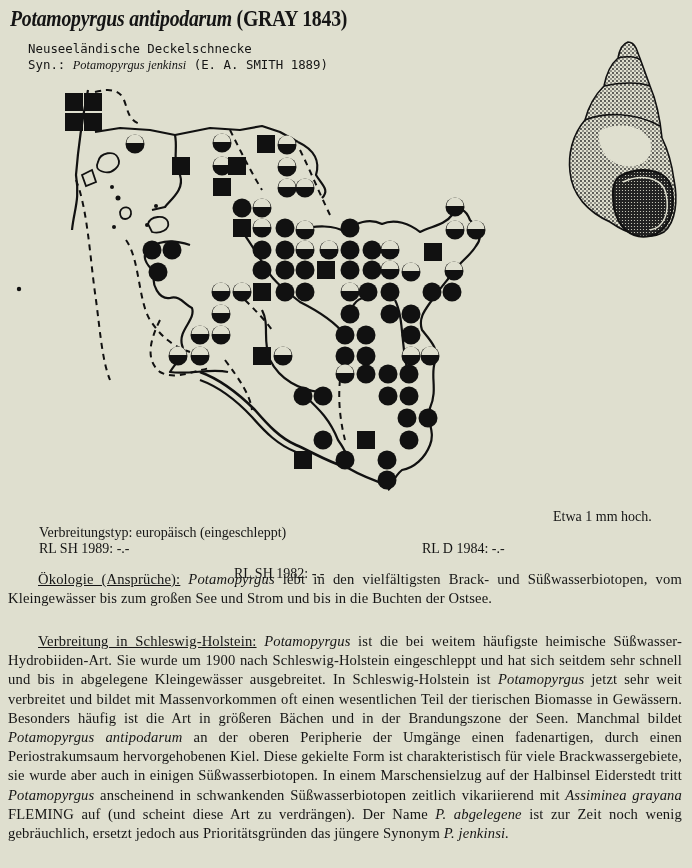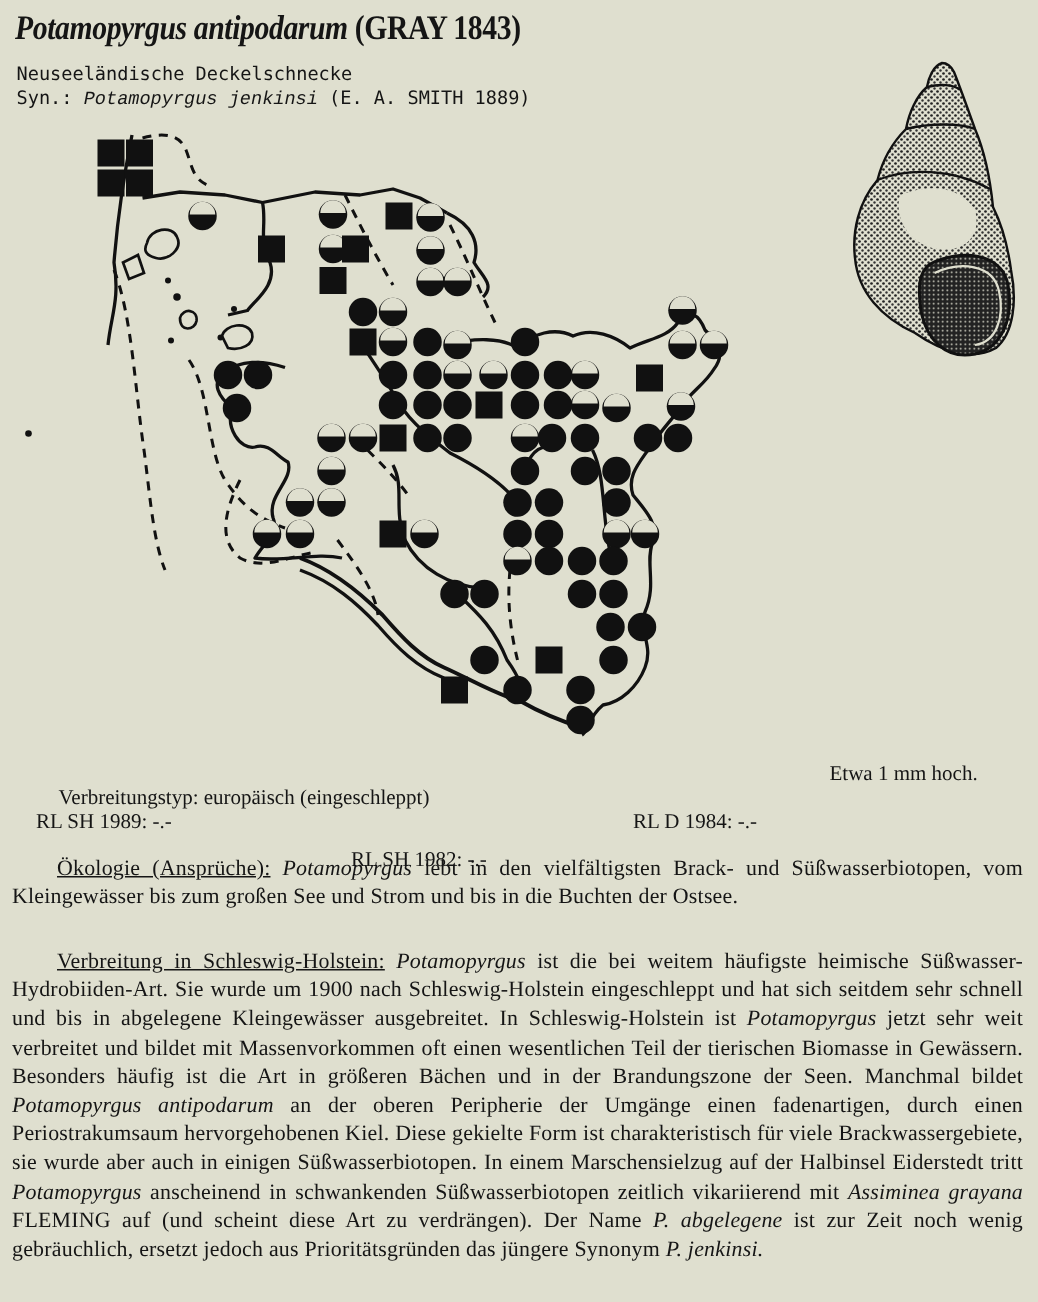--- a/index.html
+++ b/index.html
@@ -7,24 +7,24 @@
     width:692px; height:868px; background:#dfdfcf; position:relative; overflow:hidden;
     color:#151515; font-family:"DejaVu Serif", serif;
   }
   .abs { position:absolute; }
   .title {
     left:10px; top:6px; font-family:"Liberation Serif", serif; font-size:23px;
     font-weight:bold; letter-spacing:-0.3px; transform:scaleX(0.86); transform-origin:left top;
     white-space:nowrap;
   }
   .title i { font-style:italic; }
-  .mono { font-family:"DejaVu Sans Mono", monospace; font-size:12.4px; white-space:nowrap; }
+  .mono { font-family:"DejaVu Sans Mono", monospace; font-size:12.4px; white-space:nowrap;margin-left:17px; }
   .common { left:11px; top:41px; }
   .syn { left:11px; top:57px; }
-  .syn i { font-family:Liberation Mono, monospace; font-style:italic;text-align:center; }
+  .syn i { font-family:Liberation Serif, serif; font-style:italic;text-align:center; }
   .sz { font-family:"Liberation Serif", serif; font-size:14px; white-space:nowrap; }
   .body-text {
     position:absolute; left:8px; width:674px; font-family:"Liberation Serif", serif;
     font-size:14.6px; line-height:19.2px; text-align:justify; letter-spacing:0.15px;
   }
   .body-text .u { text-decoration:underline; margin-left:30px; }
   .body-text i { font-style:italic; }
   svg { position:absolute; left:0; top:0; }
 </style>
 </head>
@@ -229,21 +229,21 @@
 </div>
 <div class="abs mono common">Neuseeländische Deckelschnecke</div>
 <div class="abs mono syn">
   <span>Syn.:</span>
   <i>Potamopyrgus jenkinsi</i>
   <span>(E. A. SMITH 1889)</span>
 </div>
 
 <div class="abs sz" style="left:553px; top:509px;">Etwa 1 mm hoch.</div>
 <div class="abs sz" style="left:39px; top:525px;">Verbreitungstyp: europäisch (eingeschleppt)</div>
-<div class="abs sz" style="left:24px; top:541px;">RL SH 1989: -.-</div>
+<div class="abs sz" style="left:39px; top:541px;">RL SH 1989: -.-</div>
 <div class="abs sz" style="left:234px; top:566px;">RL SH 1982: -.-</div>
 <div class="abs sz" style="left:422px; top:541px;">RL D 1984: -.-</div>
 
 <div class="body-text" style="top:570px;">
   <span class="u">Ökologie (Ansprüche):</span>
   <i>Potamopyrgus</i>
   <span>lebt in den vielfältigsten Brack- und Süßwasserbiotopen, vom Kleingewässer bis zum großen See und Strom und bis in die Buchten der Ostsee.</span>
 </div>
 
 <div class="body-text" style="top:632px;">

